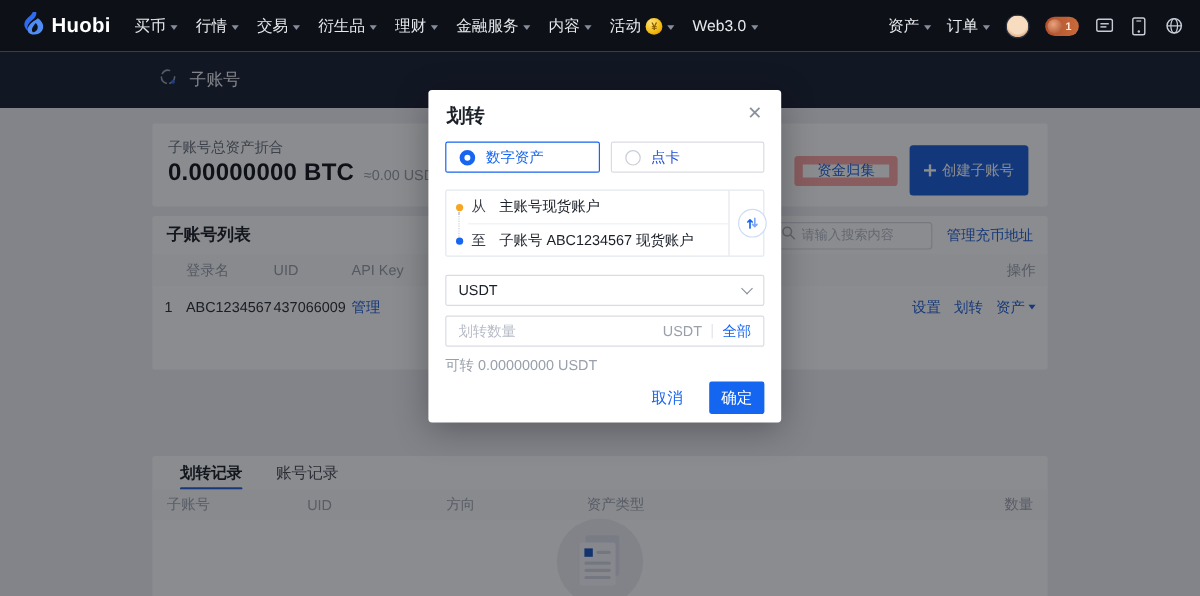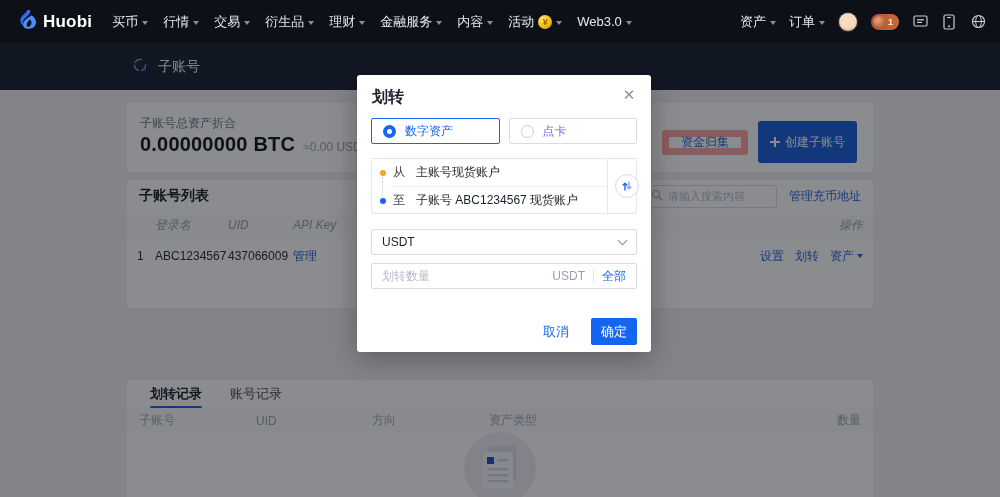--- a/index.html
+++ b/index.html
@@ -48,21 +48,21 @@
 
   
   .card-list { left:127px; top:90px; width:746px; height:128px; }
   .list-head { position:absolute; left:0; top:0; right:0; height:32px; display:flex; align-items:center; justify-content:space-between; padding:0 12px; }
   .list-title { font-size:14px; font-weight:bold; color:#1b2029; }
   .list-head-right { display:flex; align-items:center; gap:12px; }
   .search-box { width:134px; height:23px; border:1px solid #d9dce3; border-radius:3px; display:flex; align-items:center; padding:0 7px; gap:5px; background:#fff; }
   .search-box input { border:none; outline:none; width:100%; font-size:11px; color:#333; font-family:inherit; }
   .search-box input::placeholder { color:#b6bbc6; }
   .link { color:#2563d6; font-size:12px; cursor:pointer; white-space:nowrap; }
-  .thead { position:absolute; left:0; top:32px; right:0; height:26px; background:#fafbfd; display:flex; align-items:center; padding:0 10px; font-size:12px; color:#9aa0ab;font-style:italic; }
+  .thead { position:absolute; left:0; top:32px; right:0; height:26px; background:#fafbfd; display:flex; align-items:center; padding:0 10px; font-size:12px; color:#9aa0ab; }
   .trow { position:absolute; left:0; top:58px; right:0; height:36px; display:flex; align-items:center; padding:0 10px; font-size:12px; color:#2b3038; }
   .c-idx { width:18px; }
   .c-login { width:73px; }
   .c-uid { width:65px; }
   .c-api { width:237px; }
   .c-deduct { flex:1; }
   .c-action { width:130px; text-align:right; }
   .row-actions { display:flex; align-items:center; justify-content:flex-end; gap:11px; }
   .toggle { width:27px; height:15px; border-radius:8px; background:#9aa3b4; position:relative; cursor:pointer; }
   .toggle-knob { position:absolute; left:1.5px; top:1.5px; width:12px; height:12px; border-radius:50%; background:#f2f4f7; display:flex; align-items:center; justify-content:center; color:#9aa3b4; font-size:8px; line-height:1; }
@@ -83,21 +83,21 @@
 
   
   .modal { position:absolute; left:357px; top:75px; width:294px; height:277px; background:#ffffff; border-radius:3px; box-shadow:0 6px 28px rgba(0,0,0,.3); z-index:70; }
   .m-title { position:absolute; left:15px; top:12px; font-size:16px; font-weight:bold; color:#1b2029; }
   .m-close { position:absolute; right:14px; top:12px; width:16px; height:16px; color:#8a909c; font-size:15px; line-height:16px; text-align:center; cursor:pointer; }
   .m-tabs { position:absolute; left:14px; right:14px; top:43px; display:flex; gap:9px; }
   .opt-box { flex:1; height:26px; border:1px solid #d9dce3; border-radius:2px; display:flex; align-items:center; padding-left:11px; gap:9px; cursor:pointer; background:#fff; }
   .opt-box.selected { border-color:#1765f0; }
   .radio { width:13px; height:13px; border-radius:50%; border:1px solid #c9ced8; background:#fff; }
   .radio.on { border:4.5px solid #1765f0; }
-  .opt-label { font-size:12px; color:#8b5cf6; }
+  .opt-label { font-size:12px; color:#1d4ed8; }
   .opt-box.selected .opt-label { color:#1765f0; }
   .m-fromto { position:absolute; left:14px; right:14px; top:83px; height:56px; border:1px solid #e4e7ee; border-radius:2px; display:flex; }
   .ft-left { flex:1; position:relative; }
   .ft-row { position:absolute; left:0; right:0; height:27px; display:flex; align-items:center; padding-left:8px; }
   .ft-row.r-from { top:0; }
   .ft-row.r-to { top:28px; }
   .ft-divider { position:absolute; left:18px; right:0; top:27px; height:1px; background:#eef0f4; }
   .ft-connector { position:absolute; left:10px; top:18px; height:20px; border-left:1px dotted #c9d0dc; }
   .dot { width:6px; height:6px; border-radius:50%; }
   .dot-from { background:#f5a623; }
@@ -355,20 +355,21 @@
       <span class="chev"></span>
     </div>
 
     <div class="m-amount">
       <input type="text" placeholder="划转数量" style="">
       <span class="unit">USDT</span>
       <span class="vdiv"></span>
       <span class="all-link">全部</span>
     </div>
 
+    <div class="m-available">可转 0.00000000 USDT</div>
 
     <div class="m-footer">
       <span class="btn-text">取消</span>
       <button class="btn-confirm">确定</button>
     </div>
   </div>
 
 </div>
 
 </body></html>

